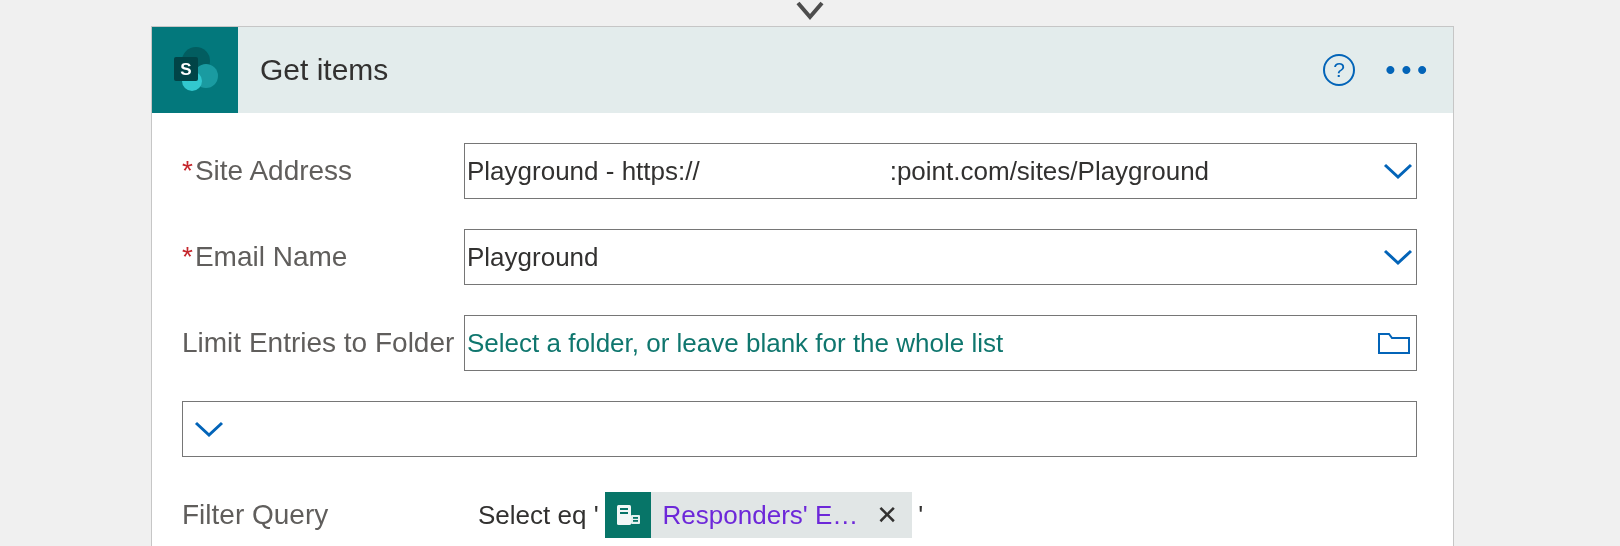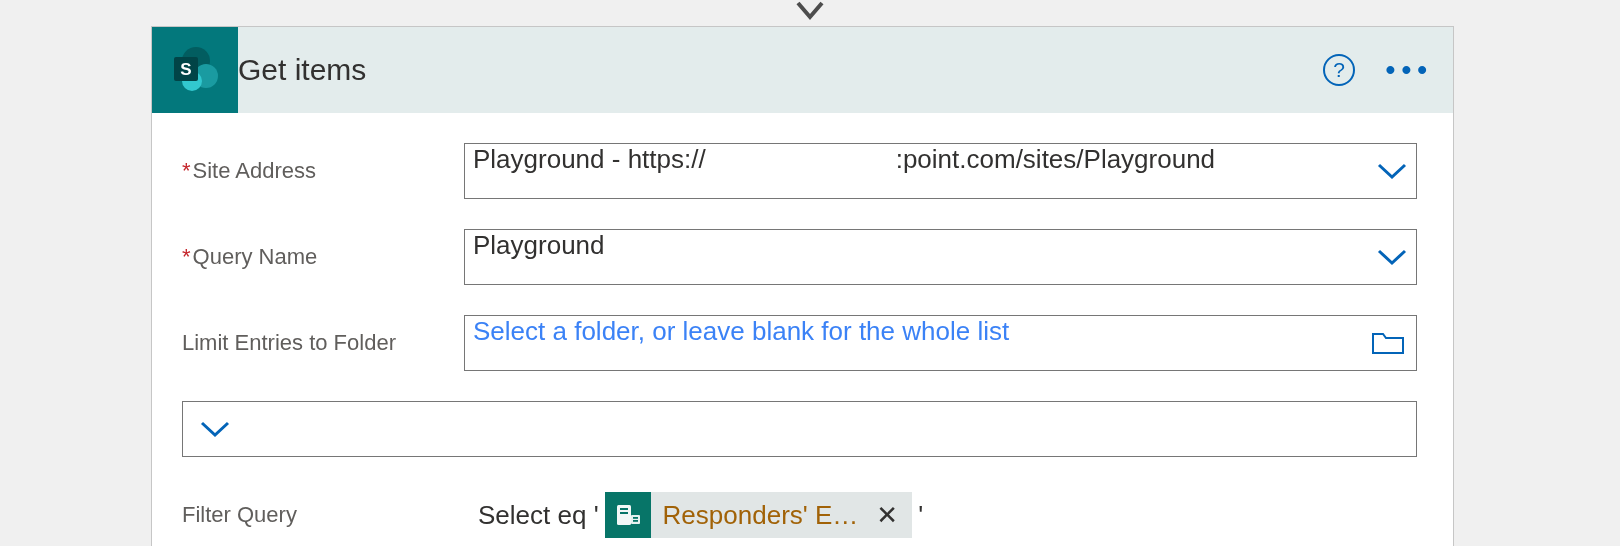--- a/index.html
+++ b/index.html
@@ -42,20 +42,21 @@
       display: flex;
       align-items: center;
       justify-content: center;
       position: relative;
       flex-shrink: 0;
     }
     .sp-icon svg { width: 54px; height: 54px; }
     .card-title {
       font-size: 30px;
       color: #323130;
+      margin-left: 22px;
       font-weight: 400;
     }
     .header-right {
       position: absolute;
       right: 20px;
       display: flex;
       align-items: center;
       gap: 30px;
     }
     .help-icon { display: flex; align-items: center; justify-content: center; }
@@ -68,41 +69,42 @@
     }
     .card-body { padding: 30px 36px 10px 30px; }
     .form-row {
       display: flex;
       align-items: center;
       margin-bottom: 30px;
     }
     .form-label {
       width: 282px;
       flex-shrink: 0;
-      font-size: 22px;
+      font-size: 28px;
       color: #605e5c;
     }
     .req { color: #c5262c; margin-right: 2px; }
     .input-box {
       flex: 1;
       height: 56px;
       border: 1px solid #767676;
       background: #fff;
       display: flex;
-      padding: 0 8px;
+      align-items: center;
+      padding: 0 2px;
       position: relative;
     }
     .input-text {
       flex: 1;
       font-size: 26px;
       color: #323130;
       white-space: nowrap;
       overflow: hidden;
     }
-    .placeholder { color: #3b82f6; }
+    .placeholder { color: #0f766e; }
     .chevron {
       width: 40px;
       display: flex;
       align-items: center;
       justify-content: center;
       padding-left: 8px;
     }
     .folder-icn {
       width: 40px;
       display: flex;
@@ -129,21 +131,21 @@
       width: 46px;
       height: 46px;
       background: #077568;
       margin-right: 12px;
       display: flex;
       align-items: center;
       justify-content: center;
     }
     .token-label {
       font-size: 26px;
-      color: #a16207;
+      color: #6d28d9;
       margin-right: 12px;
     }
     .token-x {
       font-size: 26px;
       color: #323130;
       cursor: pointer;
       padding: 0 6px;
     }
     .gap-text { display:inline-block; width: 190px; }
   </style>
@@ -189,21 +191,21 @@
         </div>
         <span class="chevron">
           <svg width="30" height="18" viewBox="0 0 30 18">
               <path d="M2 3 L15 15 L28 3" stroke="#0364b8" stroke-width="3" fill="none"></path>
             </svg>
         </span>
       </div>
     </div>
 
     <div class="form-row">
-      <div class="form-label"><span class="req">*</span><span>Query Name</span></div>
+      <div class="form-label"><span class="req">*</span><span>Email Name</span></div>
       <div class="input-box">
         <div class="input-text">Playground</div>
         <span class="chevron">
           <svg width="30" height="18" viewBox="0 0 30 18">
               <path d="M2 3 L15 15 L28 3" stroke="#0364b8" stroke-width="3" fill="none"></path>
             </svg>
         </span>
       </div>
     </div>
 

